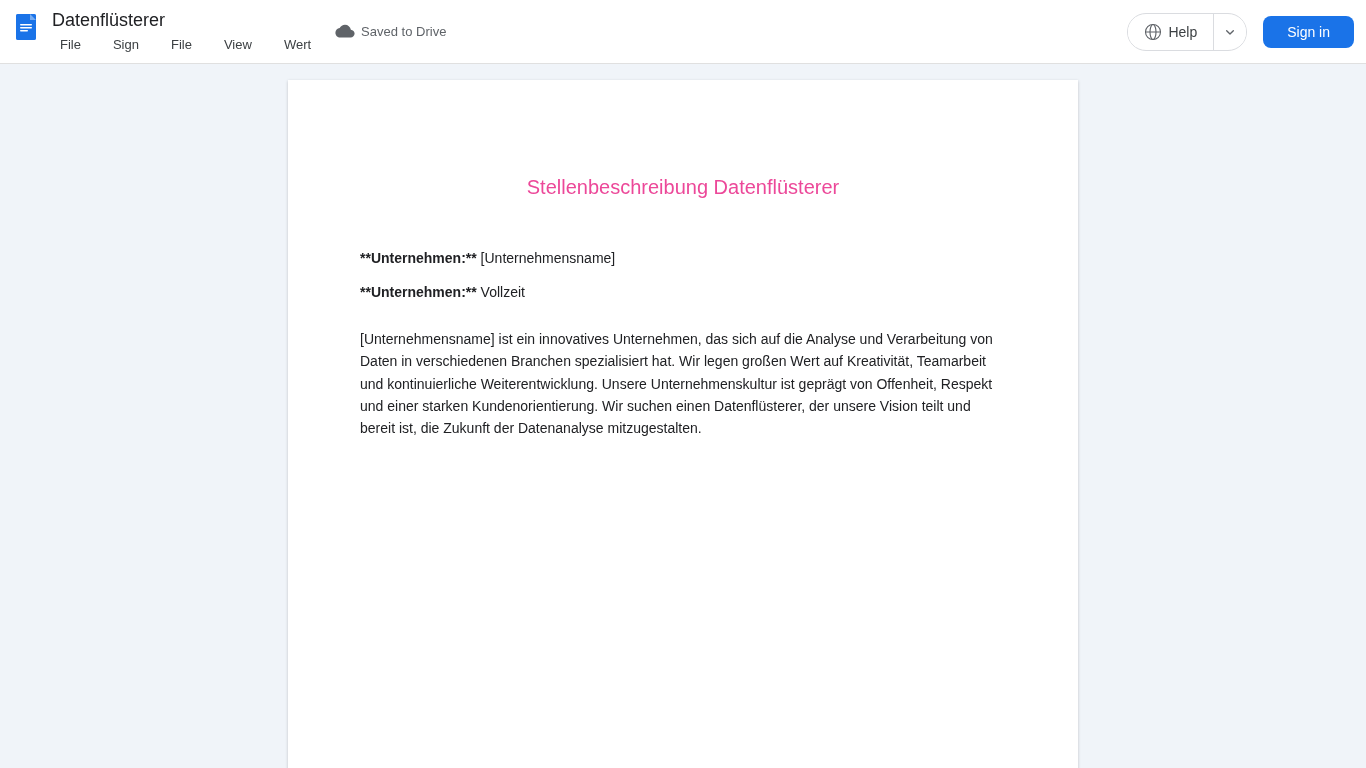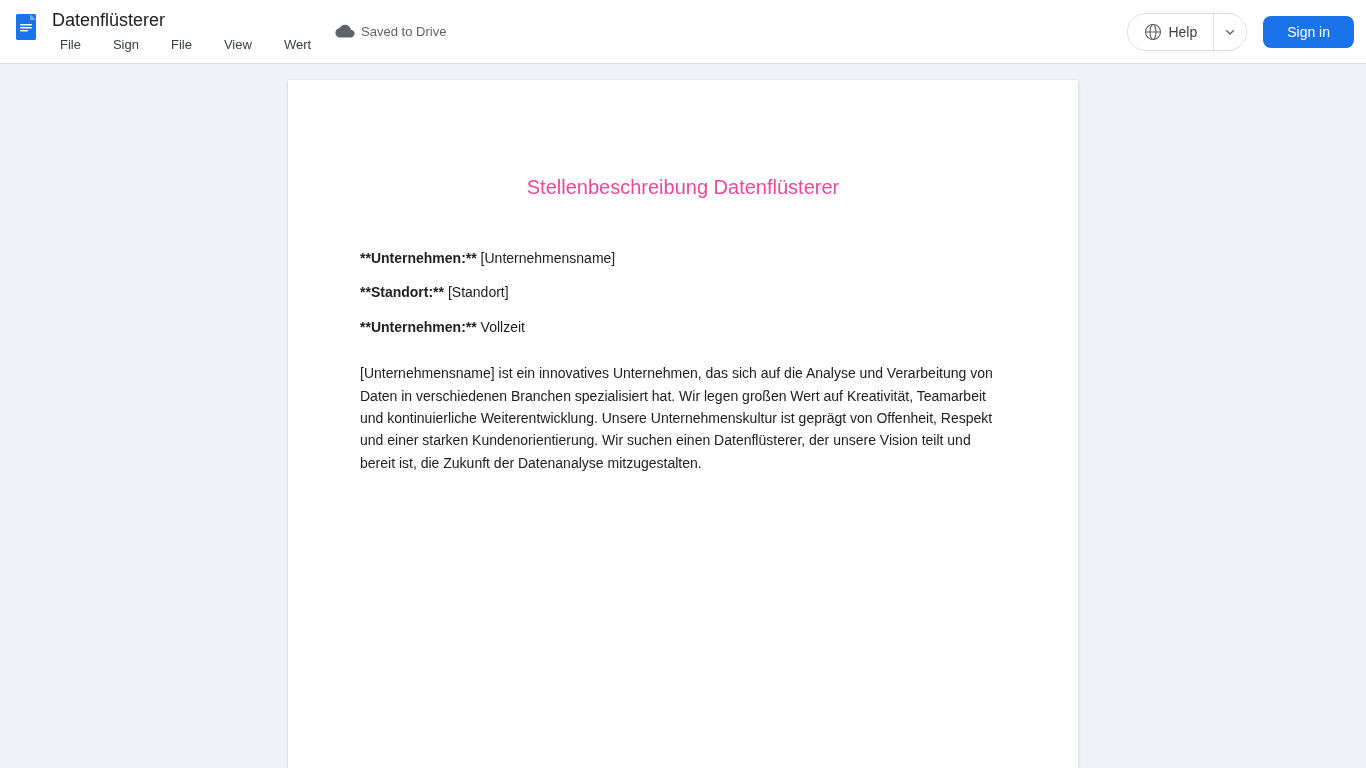--- a/index.html
+++ b/index.html
@@ -241,23 +241,20 @@
   <div id="page">
 
     <div id="doc-heading">Stellenbeschreibung Datenflüsterer</div>
 
 
     <div class="doc-section">
       <p class="doc-paragraph">
         <span class="doc-bold">**Unternehmen:**</span> [Unternehmensname]
       </p>
       <p class="doc-paragraph">
-        <span class="doc-bold">**Standort:**</span> [Standort]
-      </p>
-      <p class="doc-paragraph">
         <span class="doc-bold">**Unternehmen:**</span> Vollzeit
       </p>
     </div>
 
     <div class="doc-section">
       <p class="doc-paragraph">
         [Unternehmensname] ist ein innovatives Unternehmen, das sich auf die Analyse und Verarbeitung von Daten in verschiedenen Branchen spezialisiert hat. Wir legen großen Wert auf Kreativität, Teamarbeit und kontinuierliche Weiterentwicklung. Unsere Unternehmenskultur ist geprägt von Offenheit, Respekt und einer starken Kundenorientierung. Wir suchen einen Datenflüsterer, der unsere Vision teilt und bereit ist, die Zukunft der Datenanalyse mitzugestalten.
       </p>
     </div>
 

